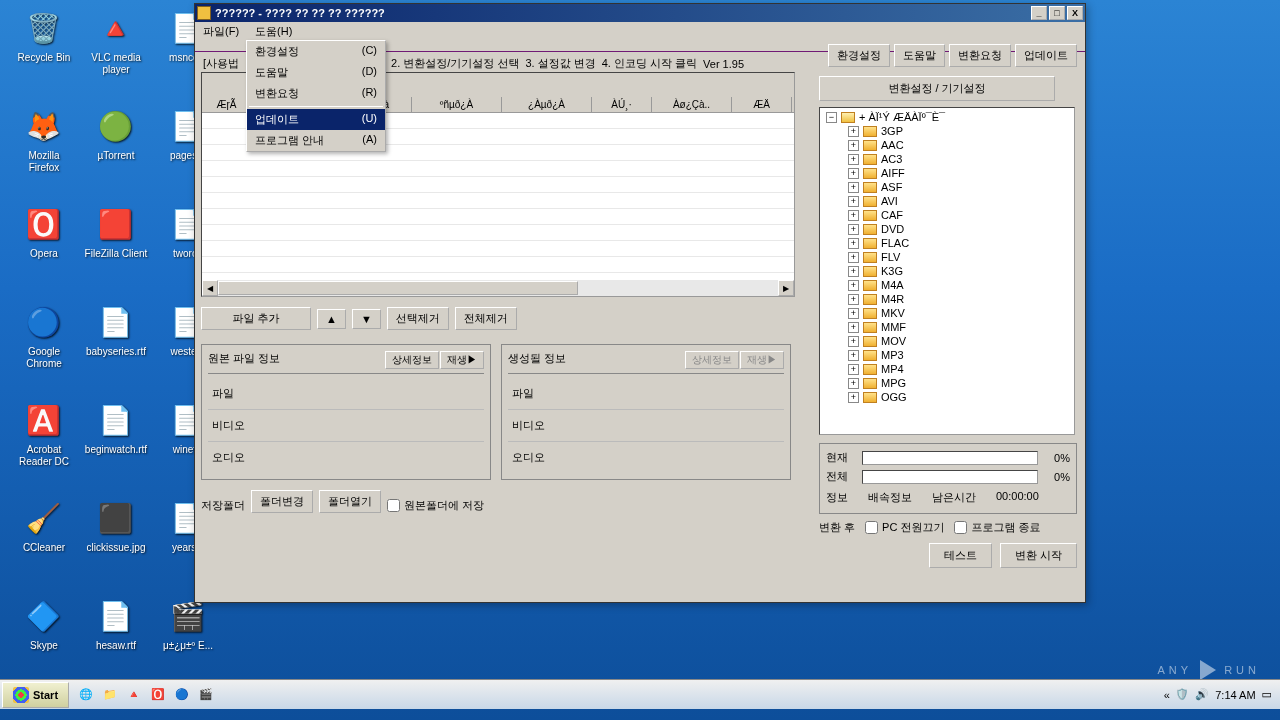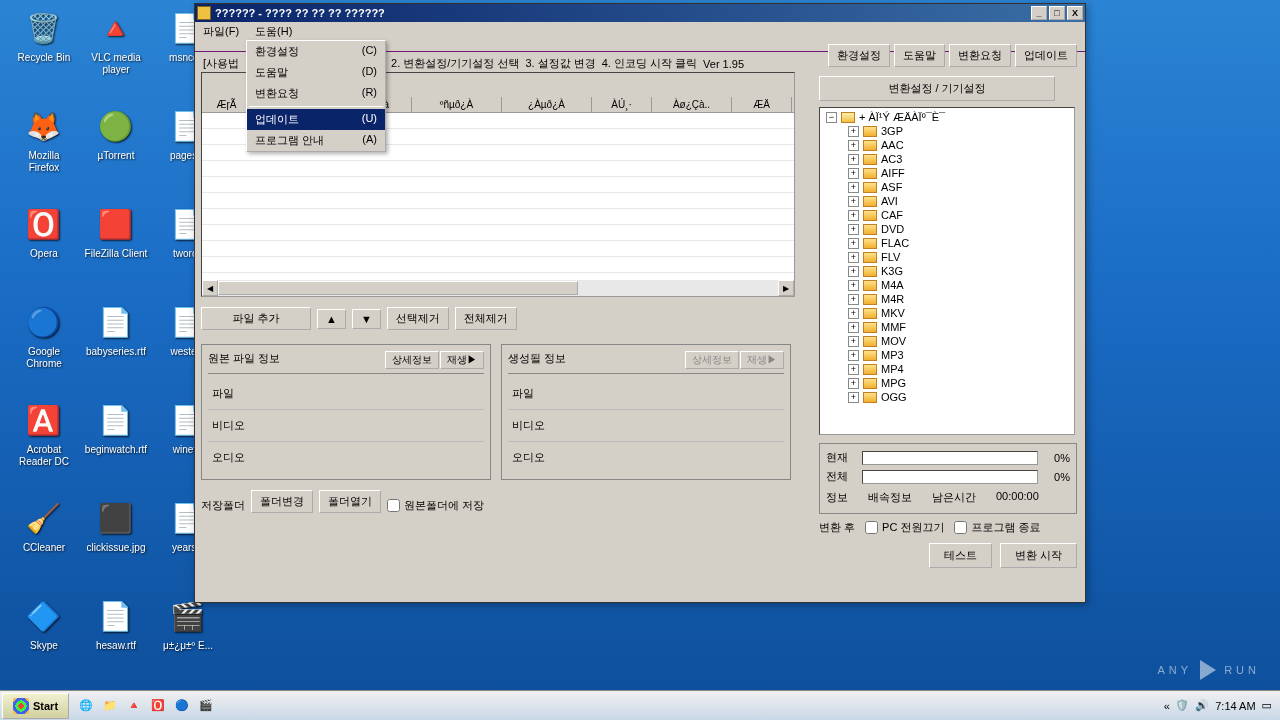--- a/index.html
+++ b/index.html
@@ -77,21 +77,21 @@
 .prog-row .prog-label { width: 28px; font-size: 11px; }
 .prog-row .prog-bar { flex: 1; height: 14px; border: 1px inset #999; background: #fff; }
 .prog-row .prog-val { width: 24px; text-align: right; font-size: 11px; }
 .prog-info { display: flex; gap: 20px; font-size: 11px; padding: 2px 0; }
 
 .post-action { margin-top: 6px; display: flex; align-items: center; gap: 10px; font-size: 11px; }
 .bottom-buttons { margin-top: 8px; display: flex; gap: 8px; justify-content: flex-end; }
 .bottom-buttons .btn { padding: 4px 14px; }
 
 
-.taskbar { position: absolute; bottom: 0; left: 0; width: 1280px; height: 30px; background: linear-gradient(to bottom, #f0f0f0, #c8d8e8); border-top: 1px solid #888; display: flex; align-items: center; }
+.taskbar { position: absolute; bottom: 11px; left: 0; width: 1280px; height: 30px; background: linear-gradient(to bottom, #f0f0f0, #c8d8e8); border-top: 1px solid #888; display: flex; align-items: center; }
 .start-btn { height: 26px; padding: 0 10px; display: flex; align-items: center; gap: 4px; background: linear-gradient(to bottom, #f0f0d0, #d0d0a0); border: 1px outset #fff; margin: 2px; font-weight: bold; cursor: pointer; }
 .start-btn .orb { width: 16px; height: 16px; background: radial-gradient(circle, #f04040 0 25%, #40f040 25% 50%, #4060f0 50% 75%, #f0c040 75% 100%); border-radius: 2px; }
 .taskbar .ql { display: flex; gap: 2px; margin: 0 4px; }
 .taskbar .ql .ql-icon { width: 22px; height: 22px; display: flex; align-items: center; justify-content: center; cursor: pointer; }
 .taskbar .tray { margin-left: auto; display: flex; align-items: center; gap: 6px; padding: 0 8px; }
 
 
 .watermark { position: absolute; right: 20px; bottom: 40px; color: rgba(255,255,255,0.5); font-size: 28px; font-weight: 300; letter-spacing: 4px; display: flex; align-items: center; gap: 8px; }
 .watermark .play { width: 0; height: 0; border-left: 16px solid rgba(255,255,255,0.5); border-top: 10px solid transparent; border-bottom: 10px solid transparent; }
 

